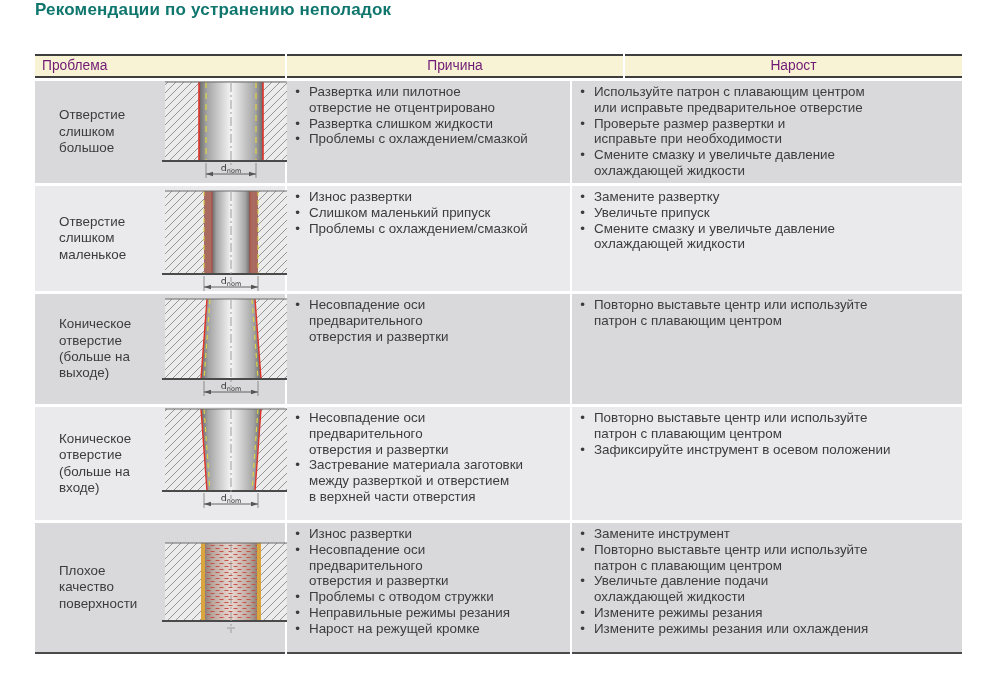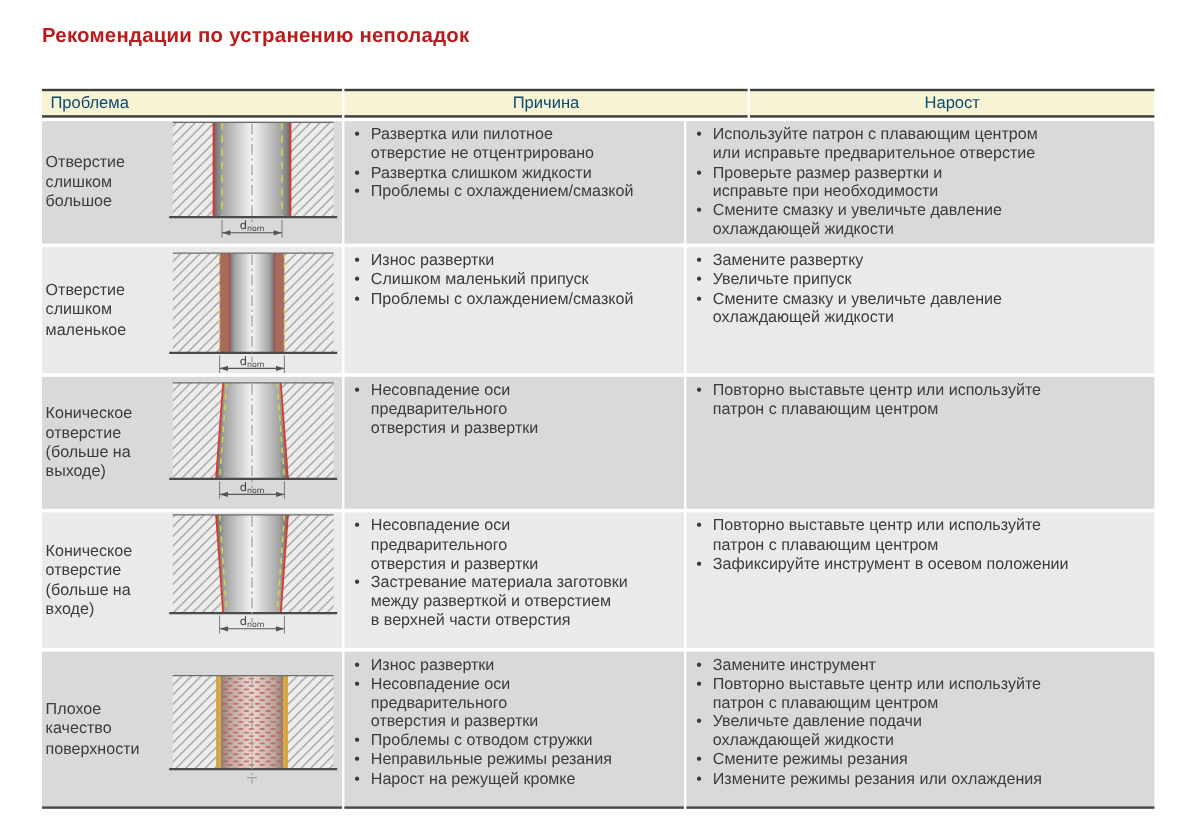--- a/index.html
+++ b/index.html
@@ -1,46 +1,46 @@
 <!DOCTYPE html>
 <html style="--header-bg: #f7f3d4; --row-dark: #d9d9db; --row-light: #eaeaec; --table-border: #3e3e3e; --text: #3c3c3c;"><head>
 <meta charset="utf-8">
 <style>
   html,body{margin:0;padding:0}
   body{
     width:990px;height:697px;overflow:hidden;background:#ffffff;
     font-family:"Liberation Sans", sans-serif;color:var(--text,#3c3c3c);
   }
   .title{
-    font-size:17px;font-weight:bold;color:#b91c1c;
-    margin:20px 0 0 35px;letter-spacing:.2px;
+    font-size:17px;font-weight:bold;color:#0f766e;
+    margin:0 0 0 35px;letter-spacing:.2px;
   }
   .tbl{margin:34px 0 0 35px;width:927px}
   .hrow{display:flex}
   .hcell{
     background:var(--header-bg,#f7f3d4);
     border-top:2px solid var(--table-border,#3e3e3e);
     border-bottom:2px solid var(--table-border,#3e3e3e);
-    font-size:13.8px;color:#0c4a6e;padding:2px 0 3px;box-sizing:border-box;
+    font-size:13.8px;color:#701a75;padding:2px 0 3px;box-sizing:border-box;
   }
   .hcell:not(:last-child){margin-right:2px}
   .w1{width:250px}.w2{width:336px}.w3{flex:1}
   .hcell.w1{padding-left:7px}
   .c{text-align:center}
   .rows .row{display:flex;margin-top:3px;align-items:stretch}
   .cell{box-sizing:border-box}
   .row .cell:not(:last-child){margin-right:2px}
   .row.odd .cell{background:var(--row-dark,#d9d9db)}
   .row.even .cell{background:var(--row-light,#eaeaec)}
   .row:last-child .cell{border-bottom:2px solid #4a4a4a}
   .c1{width:250px;display:flex}
   .c2{width:283px}
   .c3{flex:1}
   .plabel{
-    flex:none;width:100px;padding-left:3px;align-self:center;
+    flex:none;width:100px;padding-left:24px;align-self:center;
     font-size:13.4px;line-height:1.22;white-space:pre-line;
   }
   .dwrap{flex:none;margin-left:2px;display:flex;align-items:flex-end}
   .dwrap svg{display:block}
   .blist{list-style:none;margin:0;padding:3px 8px 4px 6px;font-size:13.4px;line-height:1.18}
   .blist li{display:flex}
   .bm{flex:none;width:9px;margin-right:7px;text-align:center}
   .bt{white-space:pre-line}
 </style>
 </head>
@@ -416,21 +416,21 @@
               <span class="bt">Повторно выставьте центр или используйте
 патрон с плавающим центром</span>
             </li>
             <li>
               <span class="bm">•</span>
               <span class="bt">Увеличьте давление подачи
 охлаждающей жидкости</span>
             </li>
             <li>
               <span class="bm">•</span>
-              <span class="bt">Смените режимы резания</span>
+              <span class="bt">Измените режимы резания</span>
             </li>
             <li>
               <span class="bm">•</span>
               <span class="bt">Измените режимы резания или охлаждения</span>
             </li>
           </ul>
         </div>
       </div>
     </div>
 </div>

